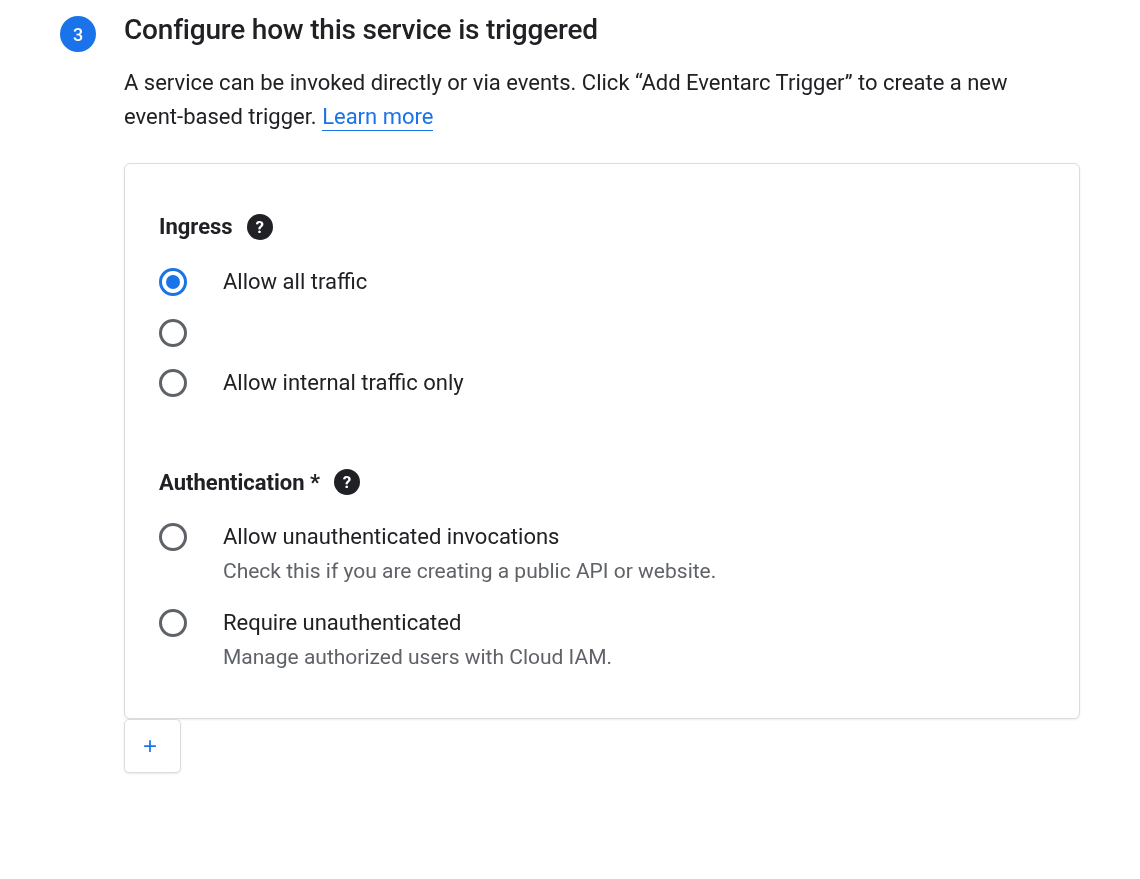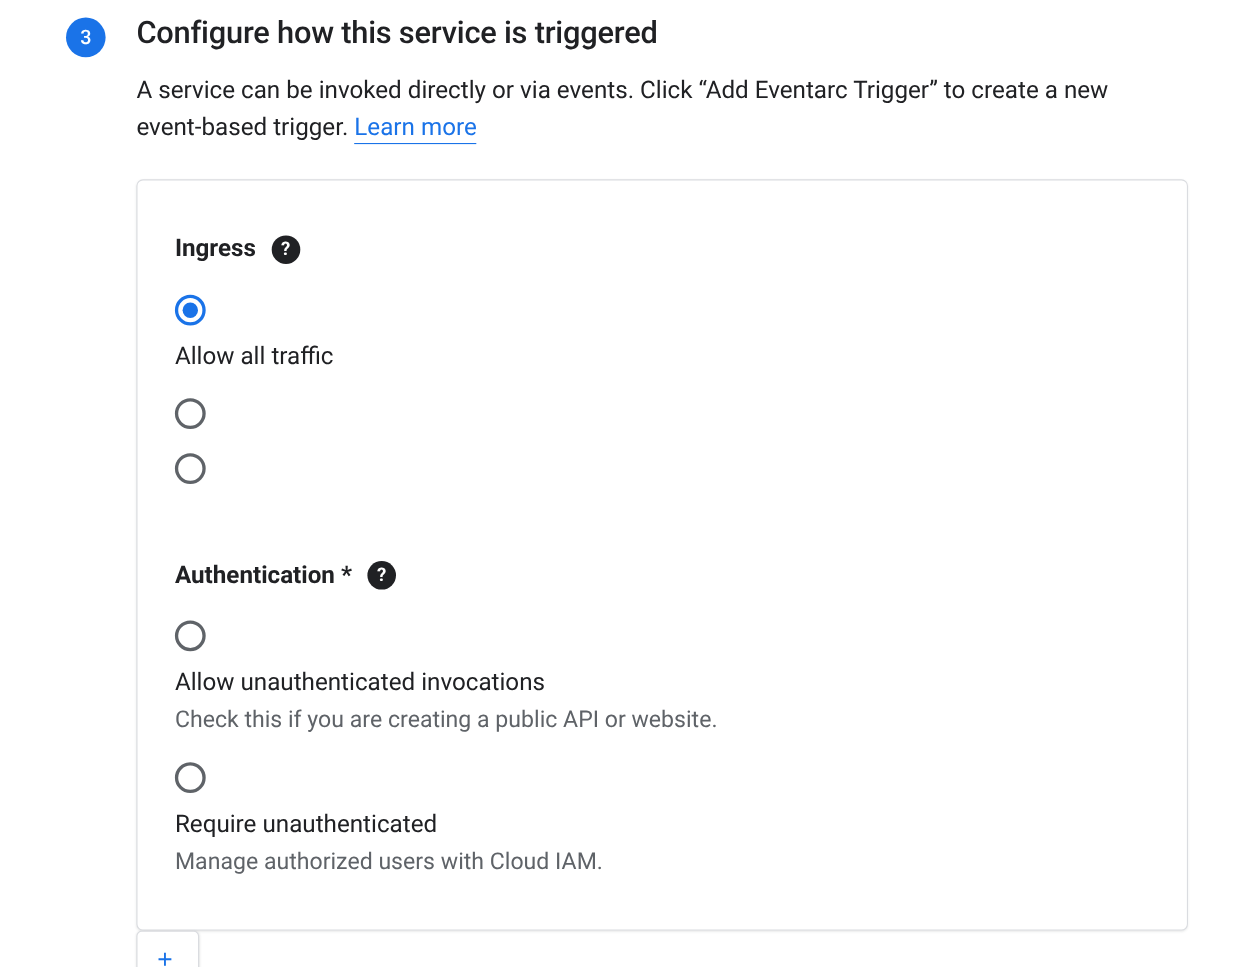--- a/index.html
+++ b/index.html
@@ -89,24 +89,23 @@
       align-items: center;
       justify-content: center;
       font-size: 17px;
       font-weight: 700;
       cursor: pointer;
       flex-shrink: 0;
     }
     .radio-item {
       display: flex;
       align-items: flex-start;
-      gap: 13px;
+      gap: 36px;
       margin-bottom: 20px;
       cursor: pointer;
-      flex-direction: column;
     }
     .radio-item:last-child {
       margin-bottom: 0;
     }
     .radio-circle {
       width: 28px;
       height: 28px;
       border: 3px solid #5f6368;
       border-radius: 50%;
       flex-shrink: 0;
@@ -192,20 +191,23 @@
           <span class="radio-label">Allow all traffic</span>
         </div>
       </div>
 
       <div class="radio-item">
         <span class="radio-circle"></span>
       </div>
 
       <div class="radio-item">
         <span class="radio-circle"></span>
+        <div class="radio-labels">
+          <span class="radio-label">Allow internal traffic only</span>
+        </div>
       </div>
 
       <div class="spacer-lg"></div>
 
       <div class="group-title-row">
         <span class="group-title">Authentication *</span>
         <span class="help-icon">?</span>
       </div>
 
       <div class="radio-item">

